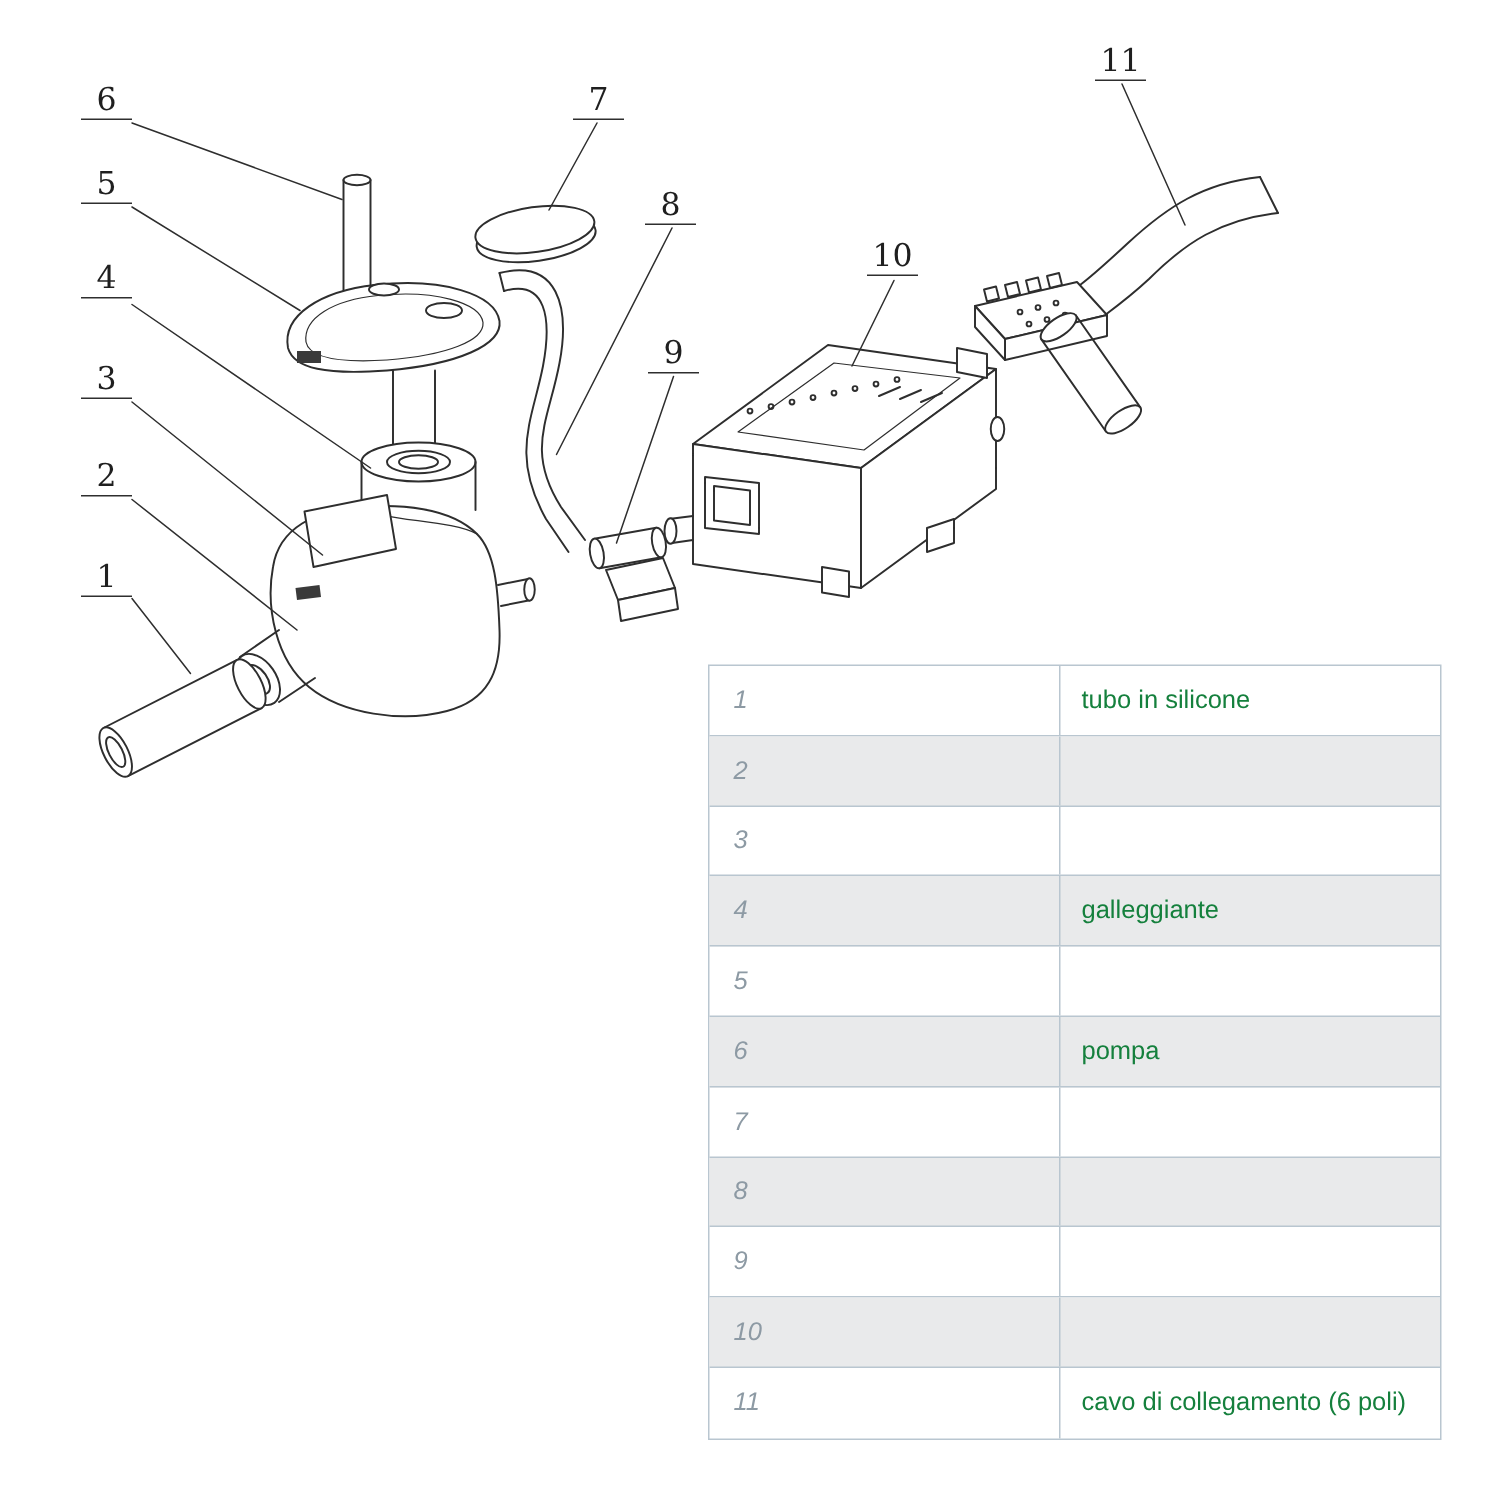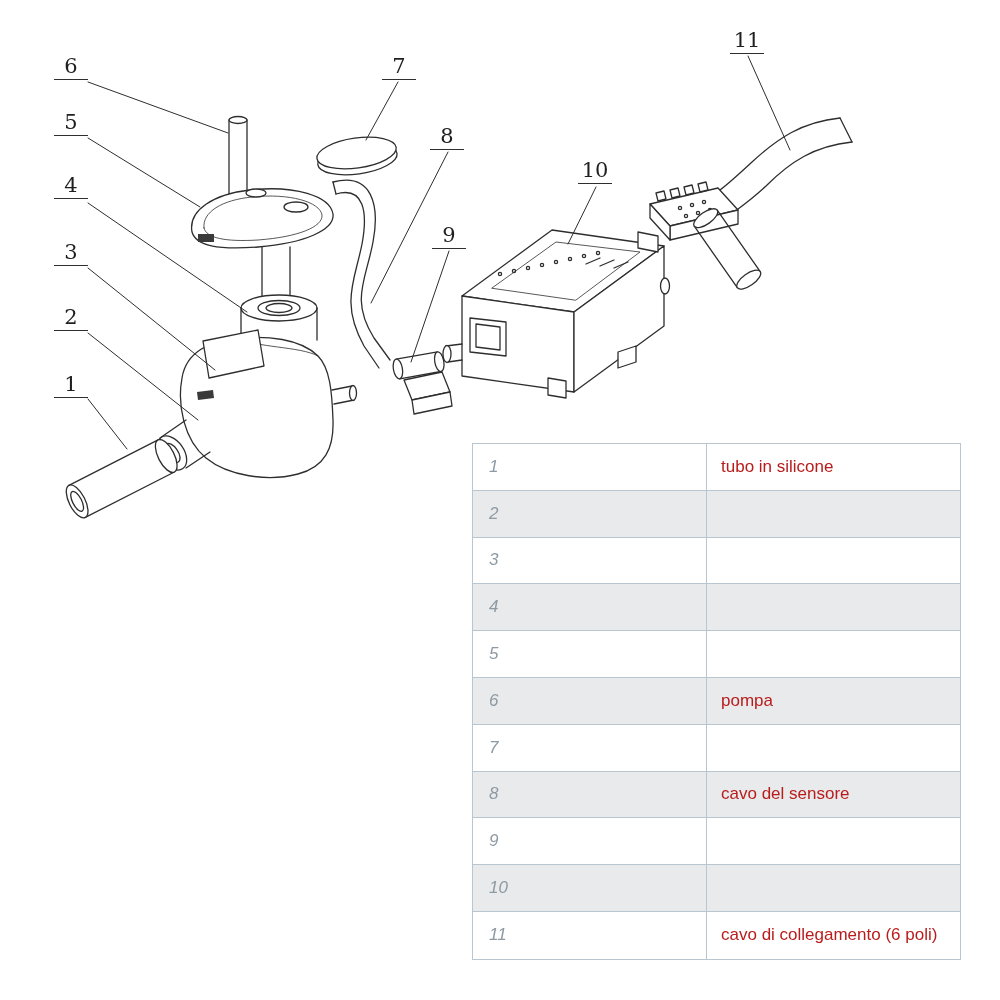--- a/index.html
+++ b/index.html
@@ -46,21 +46,21 @@
     border-right:1px solid #b9c6d0;
     display:flex;align-items:center;
     padding-left:16px;
     font-style:italic;
     color:#8d9aa4;
   }
   .cell-name{
     flex:1;
     display:flex;align-items:center;
     padding-left:14px;
-    color:#b91c1c;
+    color:#15803d;
   }
 </style>
 </head>
 <body>
 
 <div class="canvas">
 
   <svg class="art" width="1000" height="1000" viewBox="0 0 1000 1000" fill="none" stroke="#2e2e2e" stroke-width="1.3" stroke-linecap="round" stroke-linejoin="round">
 
     <g>
@@ -229,34 +229,34 @@
       <div class="cell-name">tubo in silicone</div>
     </div>
     <div class="parts-row alt">
       <div class="cell-num">2</div>
     </div>
     <div class="parts-row">
       <div class="cell-num">3</div>
     </div>
     <div class="parts-row alt">
       <div class="cell-num">4</div>
+      <div class="cell-name">galleggiante</div>
     </div>
     <div class="parts-row">
       <div class="cell-num">5</div>
     </div>
     <div class="parts-row alt">
       <div class="cell-num">6</div>
       <div class="cell-name">pompa</div>
     </div>
     <div class="parts-row">
       <div class="cell-num">7</div>
     </div>
     <div class="parts-row alt">
       <div class="cell-num">8</div>
-      <div class="cell-name">cavo del sensore</div>
     </div>
     <div class="parts-row">
       <div class="cell-num">9</div>
     </div>
     <div class="parts-row alt">
       <div class="cell-num">10</div>
     </div>
     <div class="parts-row">
       <div class="cell-num">11</div>
       <div class="cell-name">cavo di collegamento (6 poli)</div>

